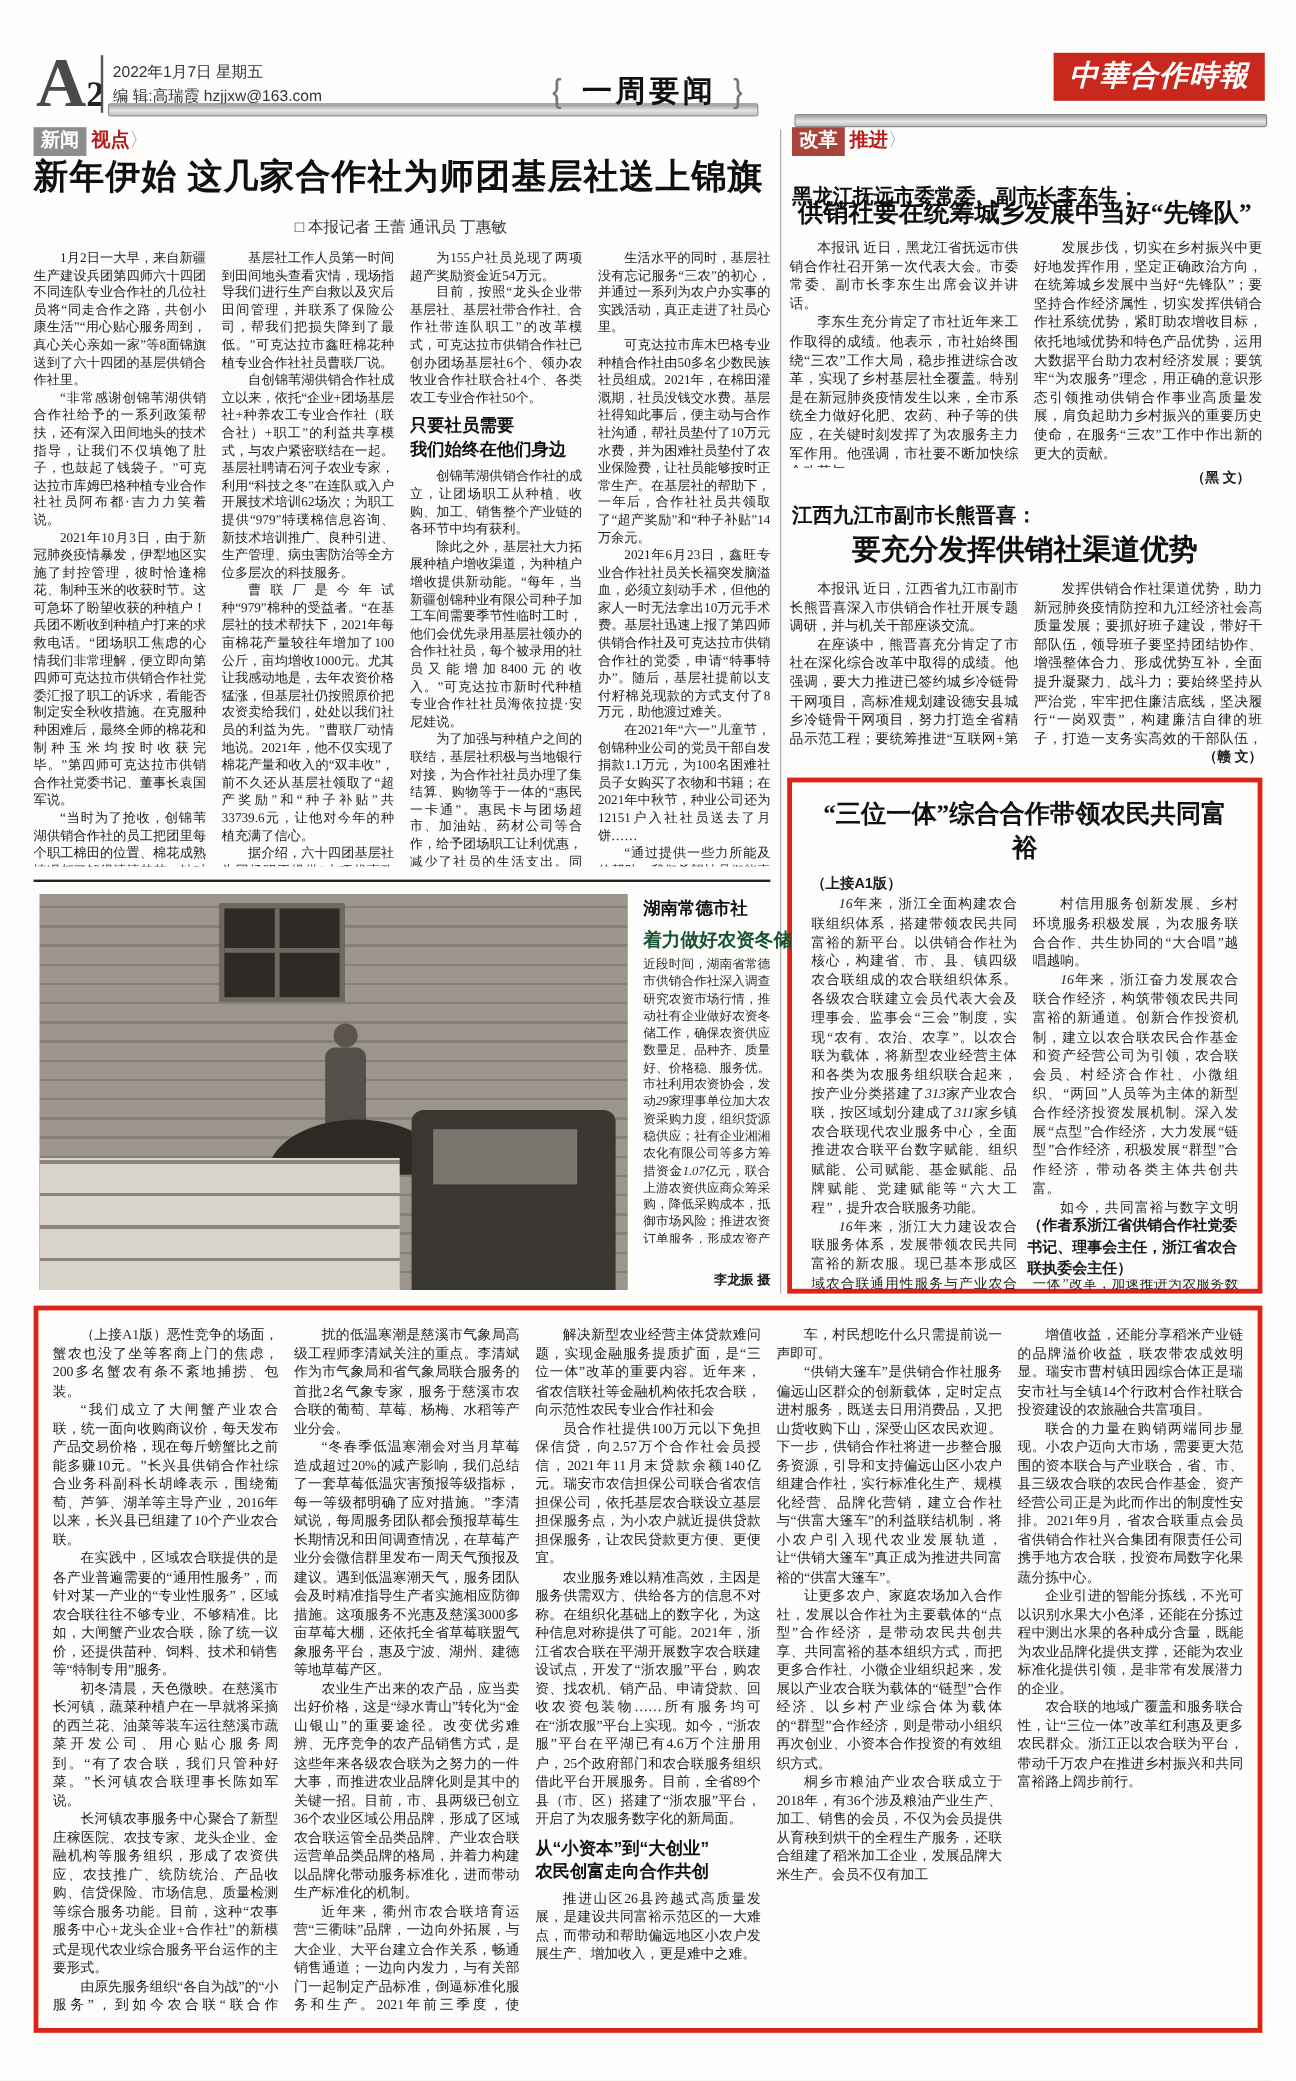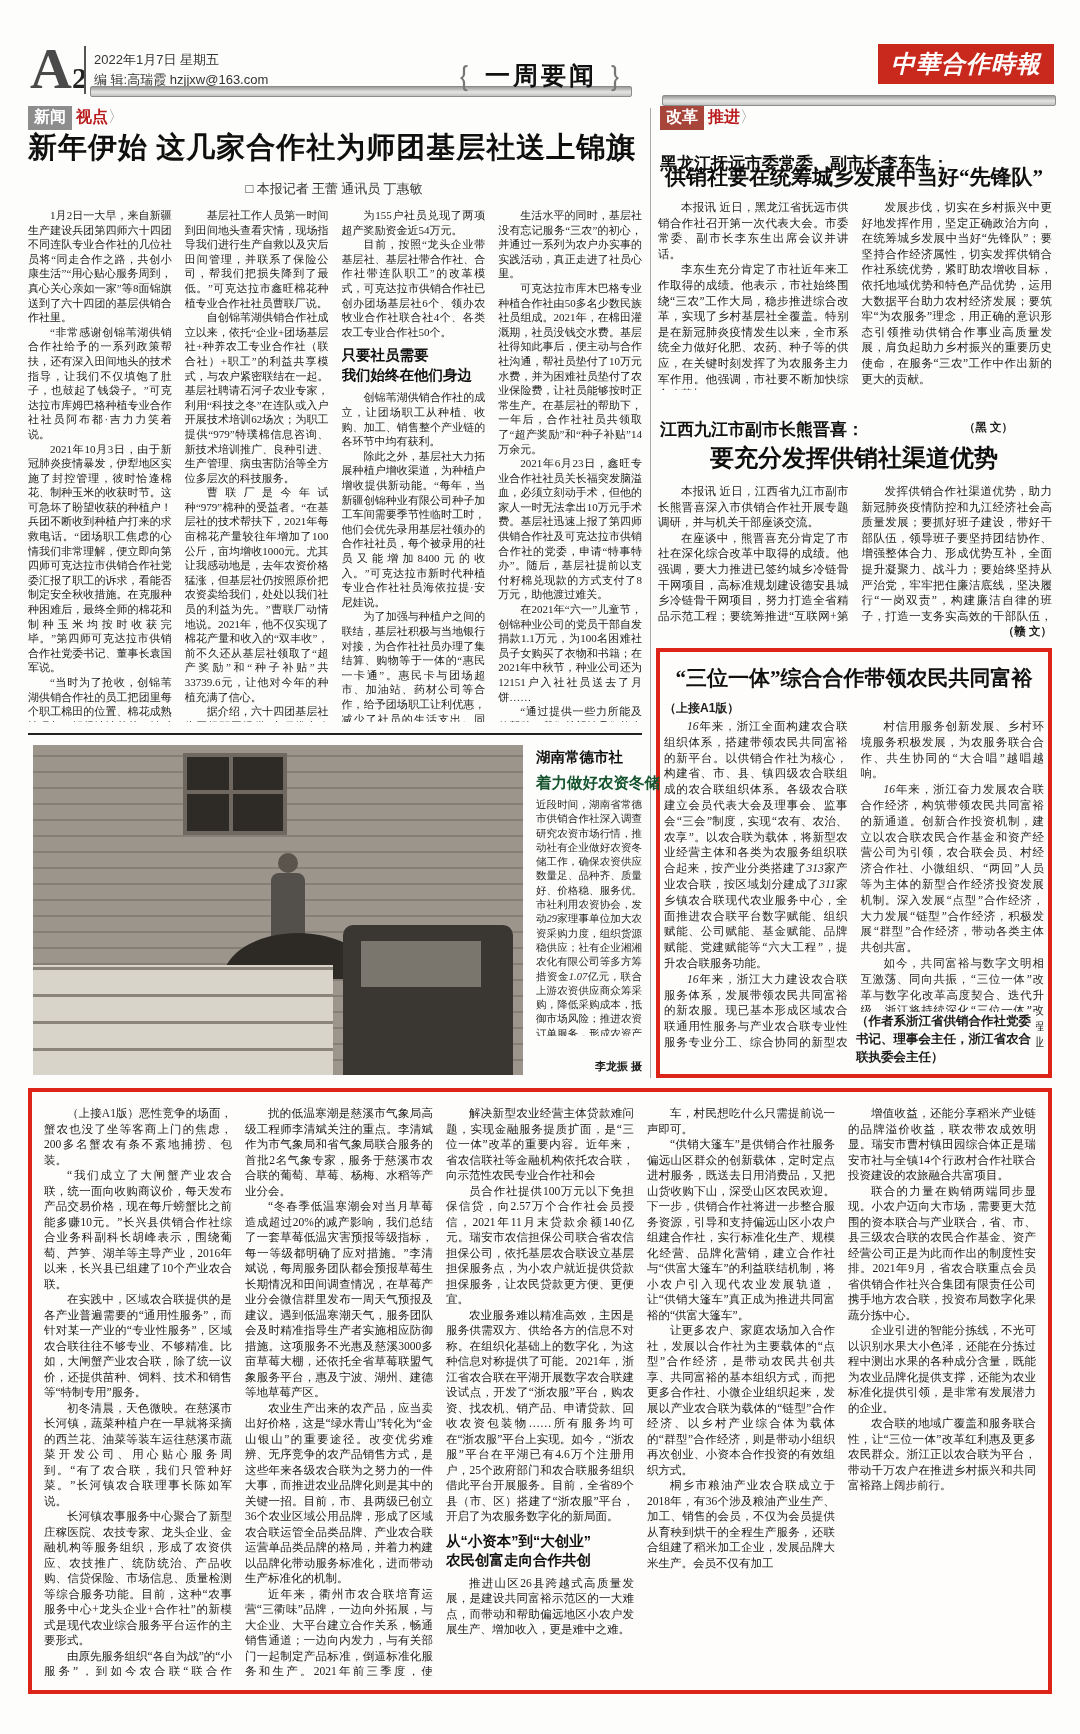--- a/index.html
+++ b/index.html
@@ -43,21 +43,21 @@
   .vdivider{position:absolute;left:650px;top:108px;width:1px;height:970px;background:#aaa;}
   .hrule-photo{position:absolute;left:28px;top:733px;width:614px;height:0;border-top:2px solid #222;}
   
   .kicker{position:absolute;font-family:"Liberation Sans","DejaVu Sans",sans-serif;
           font-weight:bold;font-size:17px;color:#111;}
   .rheadline{position:absolute;width:392px;text-align:center;font-weight:bold;color:#0f0f0f;}
   .rbody{position:absolute;width:394px;font-size:11.5px;line-height:15.6px;}
   .credit{text-align:right;font-weight:bold;font-family:"Liberation Sans",sans-serif;margin-top:4px;}
   
   #sanwei-box{position:absolute;left:656px;top:648px;width:396px;height:430px;
-              border:4px solid #dd2418;background:#fffdfb;box-sizing:border-box;padding:8px 4px;}
+              border:4px solid #dd2418;background:#fffdfb;box-sizing:border-box;padding:8px 16px;}
   #sanwei-head{text-align:center;font-size:21px;font-weight:bold;margin:4px 0 8px;color:#111;}
   #sanwei-note{font-family:"Liberation Sans",sans-serif;font-weight:bold;font-size:12px;margin-bottom:2px;}
   #sanwei-cols{height:330px;font-size:11.5px;line-height:15.8px;color:#262626;font-style:oblique 4deg;}
   #sanwei-author{position:absolute;right:12px;bottom:8px;width:180px;font-family:"Liberation Sans",sans-serif;
                  font-weight:bold;font-size:12.5px;line-height:1.45;background:#fffdfb;}
   
   #photo{position:absolute;left:33px;top:745px;width:490px;height:330px;background:#a7a29a;overflow:hidden;}
   .bricks{position:absolute;inset:0;
      background:repeating-linear-gradient(0deg,#9b958c 0 14px,#857f76 14px 16px),
                 repeating-linear-gradient(90deg,rgba(120,114,106,.35) 0 34px,rgba(60,56,50,.35) 34px 36px);}
@@ -148,21 +148,21 @@
   <div class="rheadline" style="left:658px;top:163px;font-size:21px;">供销社要在统筹城乡发展中当好“先锋队”</div>
   <div class="rbody cols" style="left:658px;top:200px;height:190px;">
     <div class="col">
         <p class="para">本报讯 近日，黑龙江省抚远市供销合作社召开第一次代表大会。市委常委、副市长李东生出席会议并讲话。</p>
         <p class="para">李东生充分肯定了市社近年来工作取得的成绩。他表示，市社始终围绕“三农”工作大局，稳步推进综合改革，实现了乡村基层社全覆盖。特别是在新冠肺炎疫情发生以来，全市系统全力做好化肥、农药、种子等的供应，在关键时刻发挥了为农服务主力军作用。他强调，市社要不断加快综合改革与</p>
       </div>
     <div class="col">
         <p class="para">发展步伐，切实在乡村振兴中更好地发挥作用，坚定正确政治方向，在统筹城乡发展中当好“先锋队”；要坚持合作经济属性，切实发挥供销合作社系统优势，紧盯助农增收目标，依托地域优势和特色产品优势，运用大数据平台助力农村经济发展；要筑牢“为农服务”理念，用正确的意识形态引领推动供销合作事业高质量发展，肩负起助力乡村振兴的重要历史使命，在服务“三农”工作中作出新的更大的贡献。</p>
       </div>
   </div>
-  <div class="rbody" style="left:619px;top:392px;height:16px;margin-top:28px;">
+  <div class="rbody" style="left:648px;top:392px;height:16px;">
     <div class="credit" style="margin-top:0;">（黑 文）</div>
   </div>
 
   <div class="kicker" style="left:660px;top:418px;">江西九江市副市长熊晋喜：</div>
   <div class="rheadline" style="left:658px;top:442px;font-size:24px;">要充分发挥供销社渠道优势</div>
   <div class="rbody cols" style="left:658px;top:484px;height:138px;">
     <div class="col">
         <p class="para">本报讯 近日，江西省九江市副市长熊晋喜深入市供销合作社开展专题调研，并与机关干部座谈交流。</p>
         <p class="para">在座谈中，熊晋喜充分肯定了市社在深化综合改革中取得的成绩。他强调，要大力推进已签约城乡冷链骨干网项目，高标准规划建设德安县城乡冷链骨干网项目，努力打造全省精品示范工程；要统筹推进“互联网+第四方物流”供销集配体系建设、粮油生鲜配送、“安全食品进农村”及生产、供销、信用“三位一体”综合合作等工作，充分</p>
       </div>

